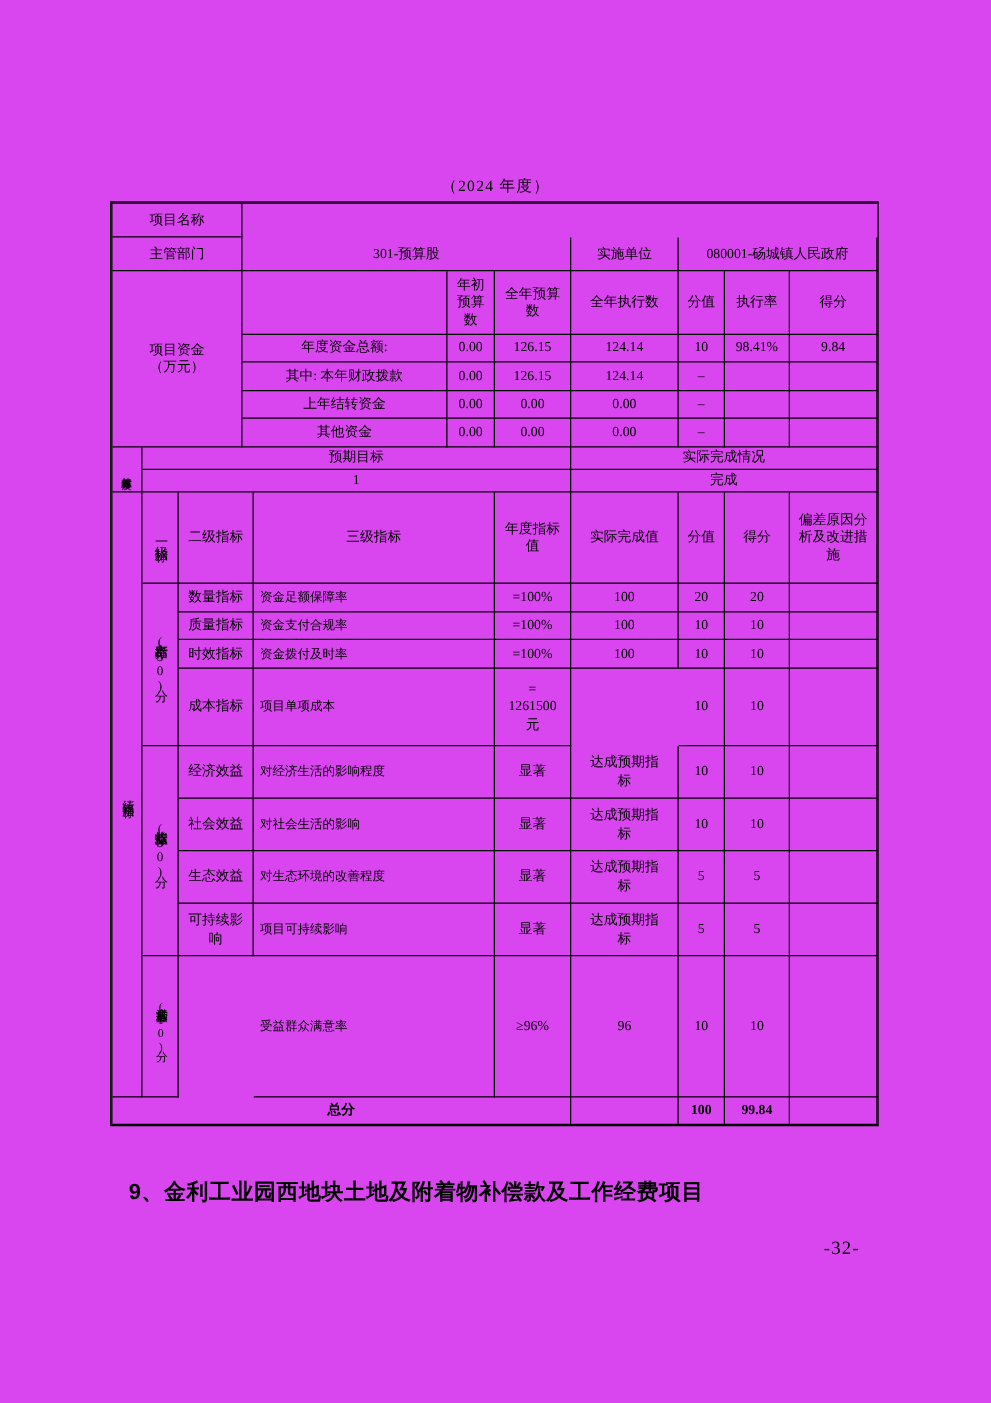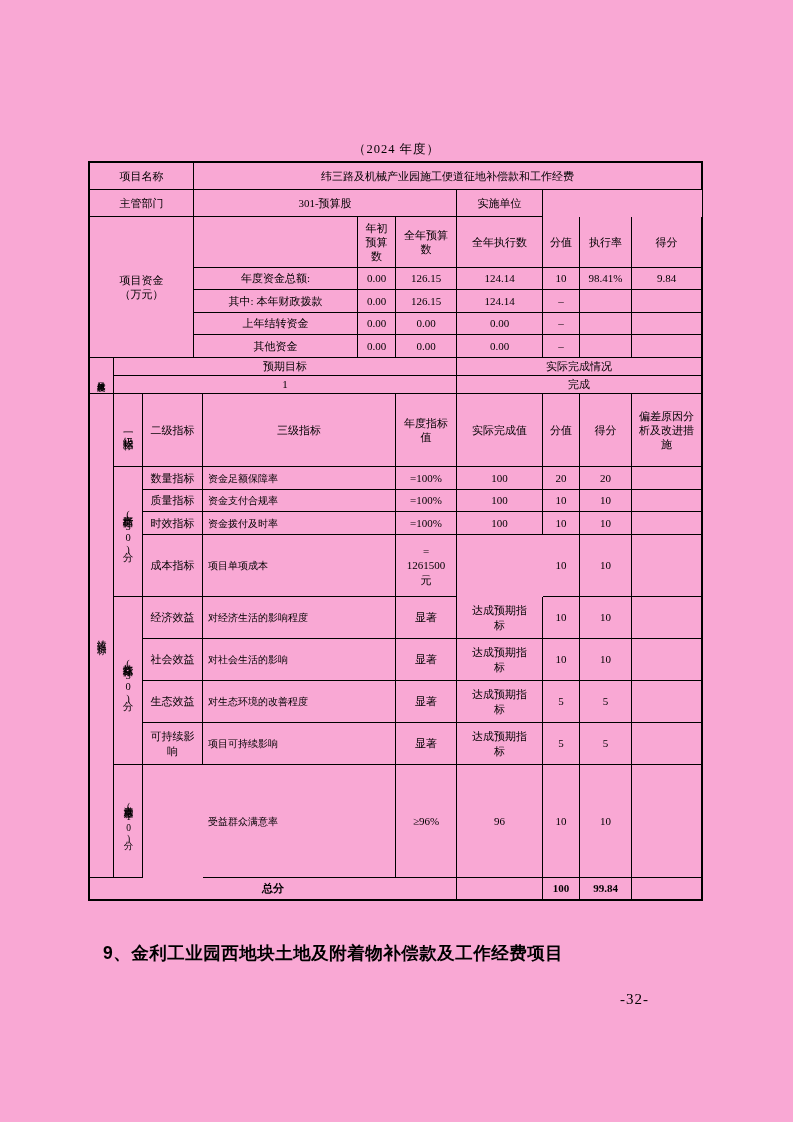--- a/index.html
+++ b/index.html
@@ -1,16 +1,16 @@
 <!DOCTYPE html>
 <html><head>
 <meta charset="utf-8">
 <style>
   html,body{margin:0;padding:0;background:#fff;}
-  .page{position:relative;width:793px;height:1122px;background:#f9a8d4;overflow:hidden;
+  .page{position:relative;width:793px;height:1122px;background:#d946ef;overflow:hidden;
         font-family:"Liberation Serif","DejaVu Serif",serif;color:#000;}
   .doc-title{position:absolute;top:141px;left:0;width:793px;text-align:center;
              font-size:12.5px;letter-spacing:1px;}
   .tbl{position:absolute;left:89px;top:162px;display:grid;
        grid-template-columns:24px 29px 51px 9px 155px 38px 61px 86px 37px 52px 70px;
        grid-template-rows:27px 27px 51px 22px 23px 22px 23px 18px 18px 73px 23px 22px 23px 62px 42px 42px 42px 42px 113px 22px;
        border-top:1px solid #000;border-left:1px solid #000;outline:1px solid #000;}
   .c{border-right:1px solid #000;border-bottom:1px solid #000;box-sizing:border-box;
      display:flex;align-items:center;justify-content:center;text-align:center;
      font-size:11px;line-height:1.3;padding:0 2px;overflow:hidden;}
@@ -18,37 +18,37 @@
   .lft{justify-content:flex-start;text-align:left;font-size:10px;padding-left:5px;}
   .b{font-weight:bold;}
   .p4{padding:0 4px;}.p6{padding:0 6px;}.p7{padding:0 7px;}.p8{padding:0 8px;}.p12{padding:0 12px;}
   .v{writing-mode:vertical-rl;text-orientation:upright;}
   .goalv{font-size:8.5px;line-height:10.5px;height:33px;}
   .perfv{font-size:9.5px;letter-spacing:2px;}
   .lv1{font-size:10.5px;letter-spacing:1.5px;}
   .grp{font-size:10.5px;letter-spacing:0.5px;line-height:13px;}
   .footer-heading{position:absolute;left:103px;top:941px;font-size:17.5px;font-weight:bold;
                   font-family:"Liberation Sans","DejaVu Sans",sans-serif;letter-spacing:0.5px;}
-  .page-number{position:absolute;left:620px;top:991px;font-size:15px;letter-spacing:1px;}
+  .page-number{position:absolute;left:659px;top:991px;font-size:15px;letter-spacing:1px;}
 </style>
 </head>
 <body>
 
 <div class="page">
 
   <div class="doc-title">（2024 年度）</div>
 
   <div class="tbl">
 
     <div class="c" style="grid-area:1/1/2/4">项目名称</div>
-    <div class="c" style="grid-area:1/4/2/12">纬三路及机械产业园施工便道征地补偿款和工作经费</div>
 
     <div class="c" style="grid-area:2/1/3/4">主管部门</div>
     <div class="c" style="grid-area:2/4/3/8">301-预算股</div>
     <div class="c" style="grid-area:2/8/3/9">实施单位</div>
+    <div class="c" style="grid-area:2/9/3/12">080001-砀城镇人民政府</div>
 
     <div class="c pre" style="grid-area:3/1/8/4">项目资金
 （万元）</div>
     <div class="c" style="grid-area:3/4/4/6"></div>
     <div class="c p7" style="grid-area:3/6/4/7">年初预算数</div>
     <div class="c p8" style="grid-area:3/7/4/8">全年预算数</div>
     <div class="c" style="grid-area:3/8/4/9">全年执行数</div>
     <div class="c" style="grid-area:3/9/4/10">分值</div>
     <div class="c" style="grid-area:3/10/4/11">执行率</div>
     <div class="c" style="grid-area:3/11/4/12">得分</div>

